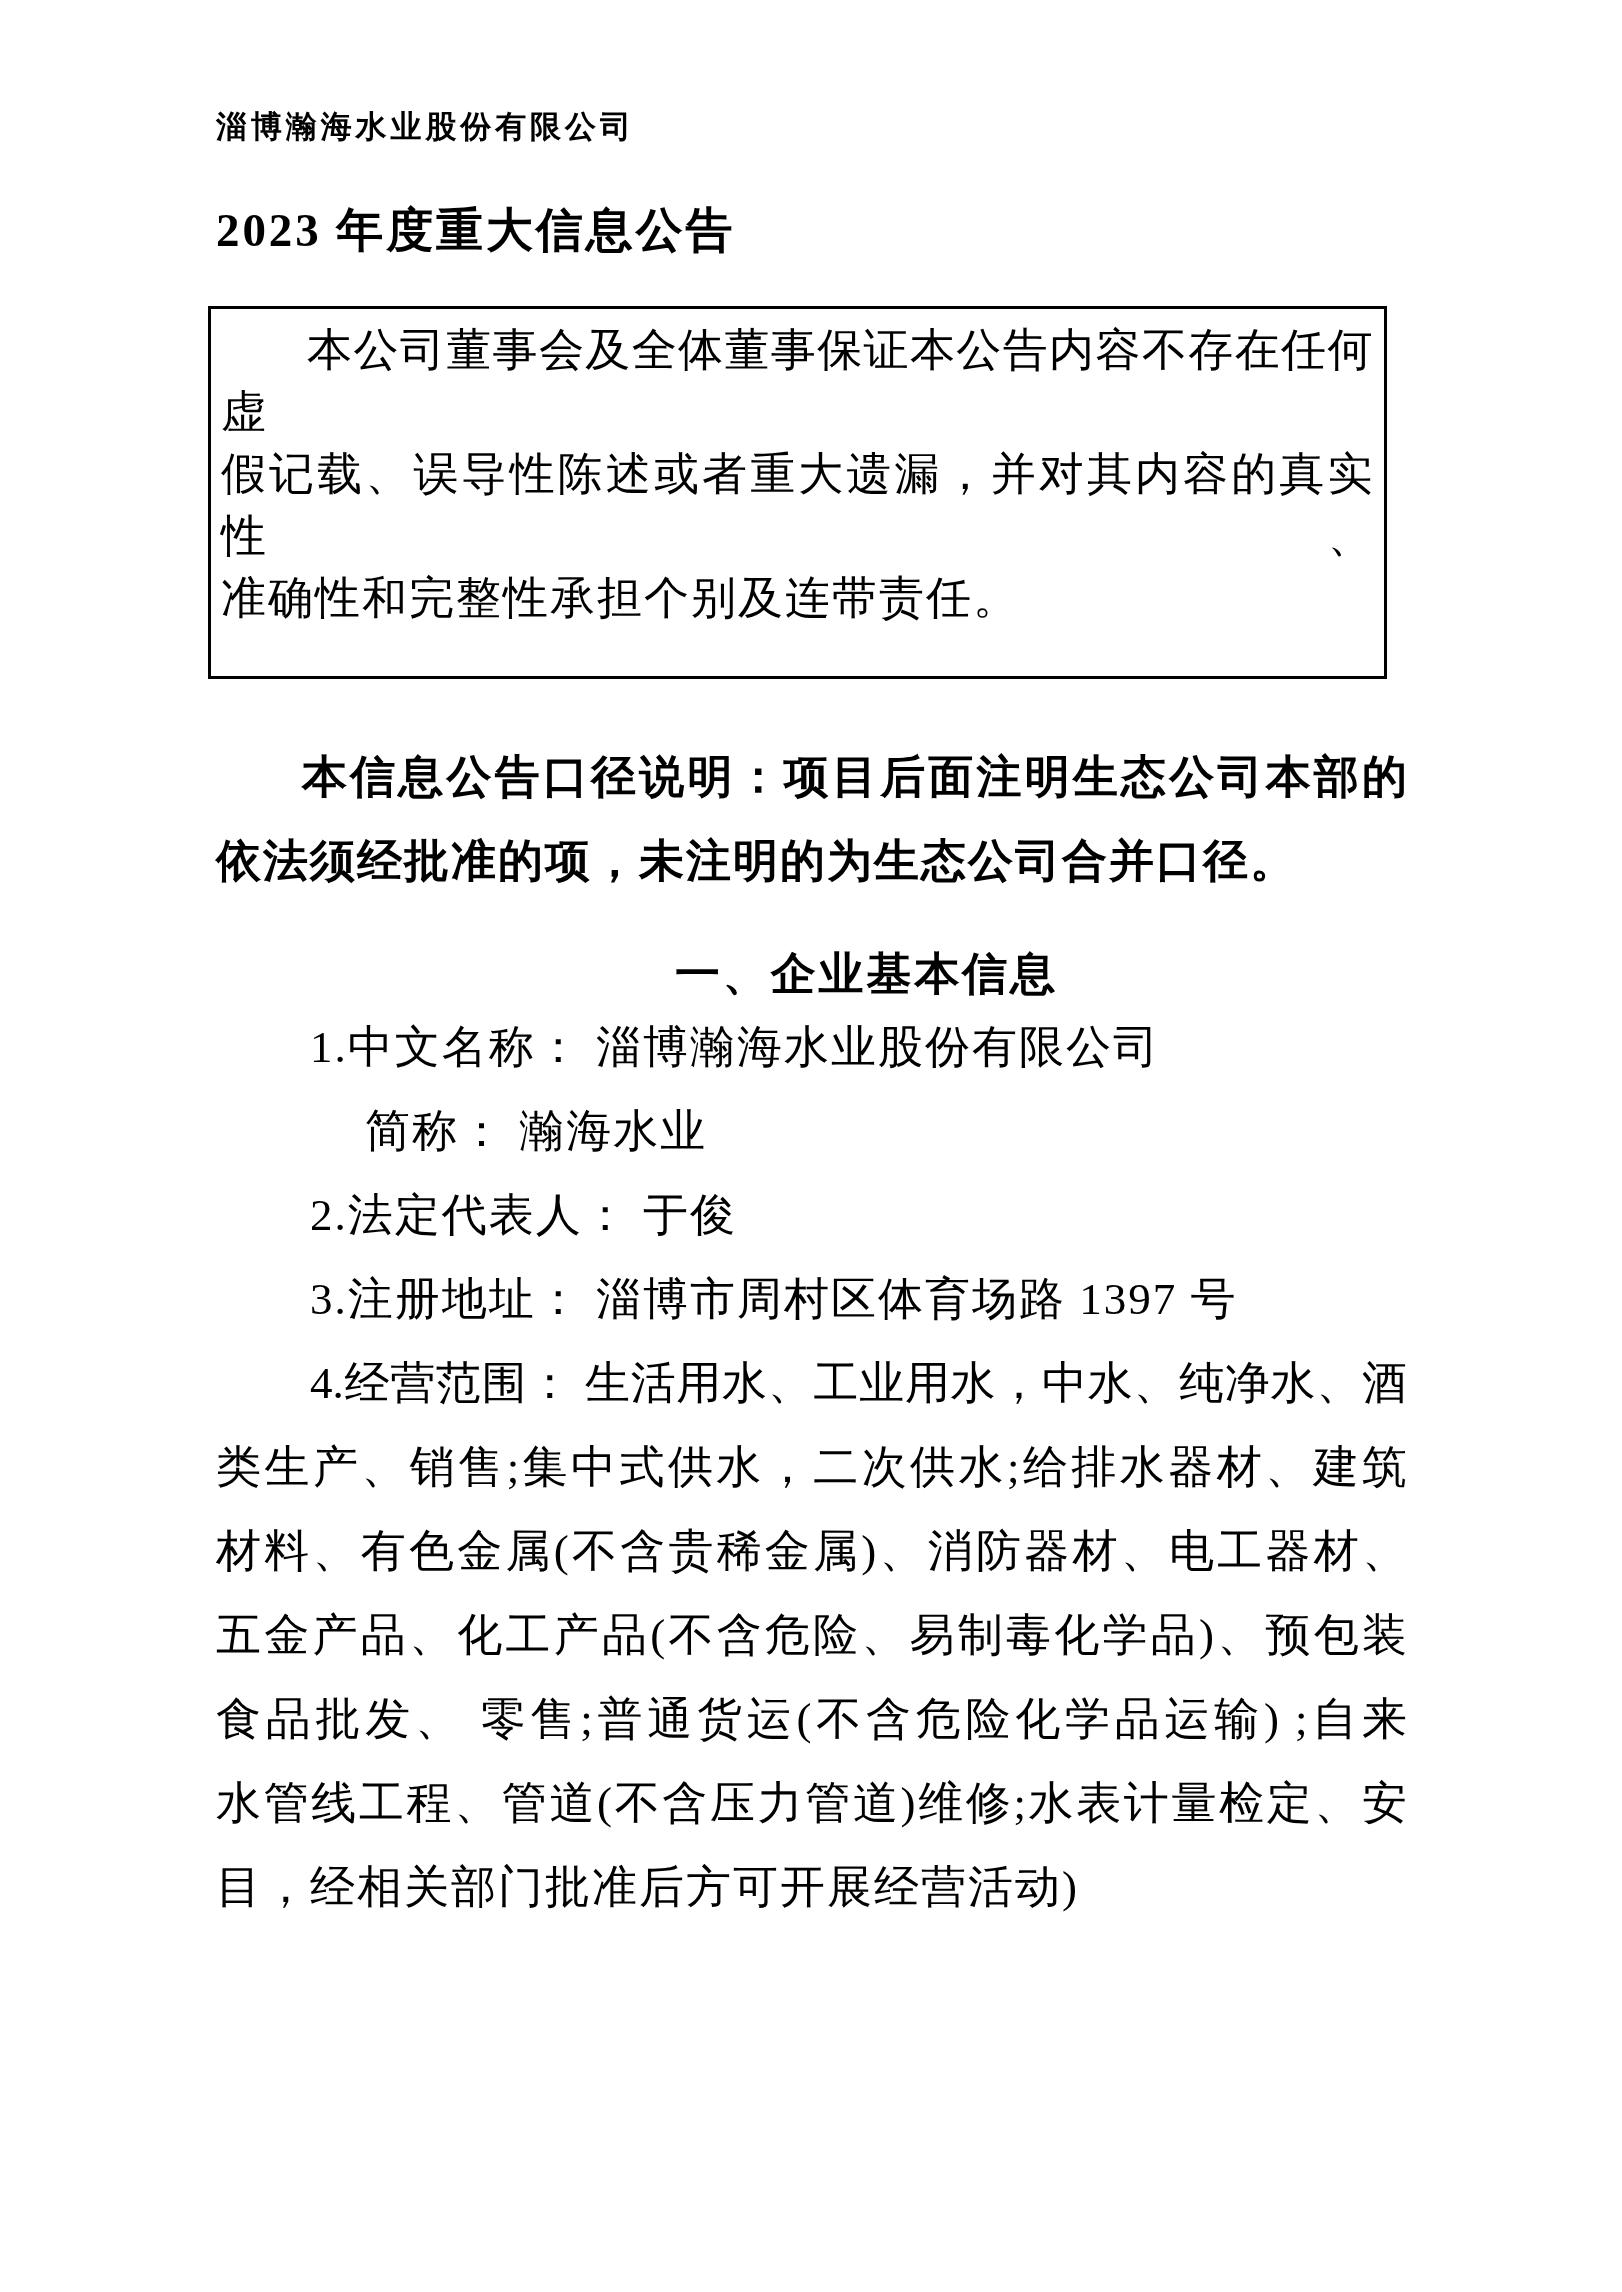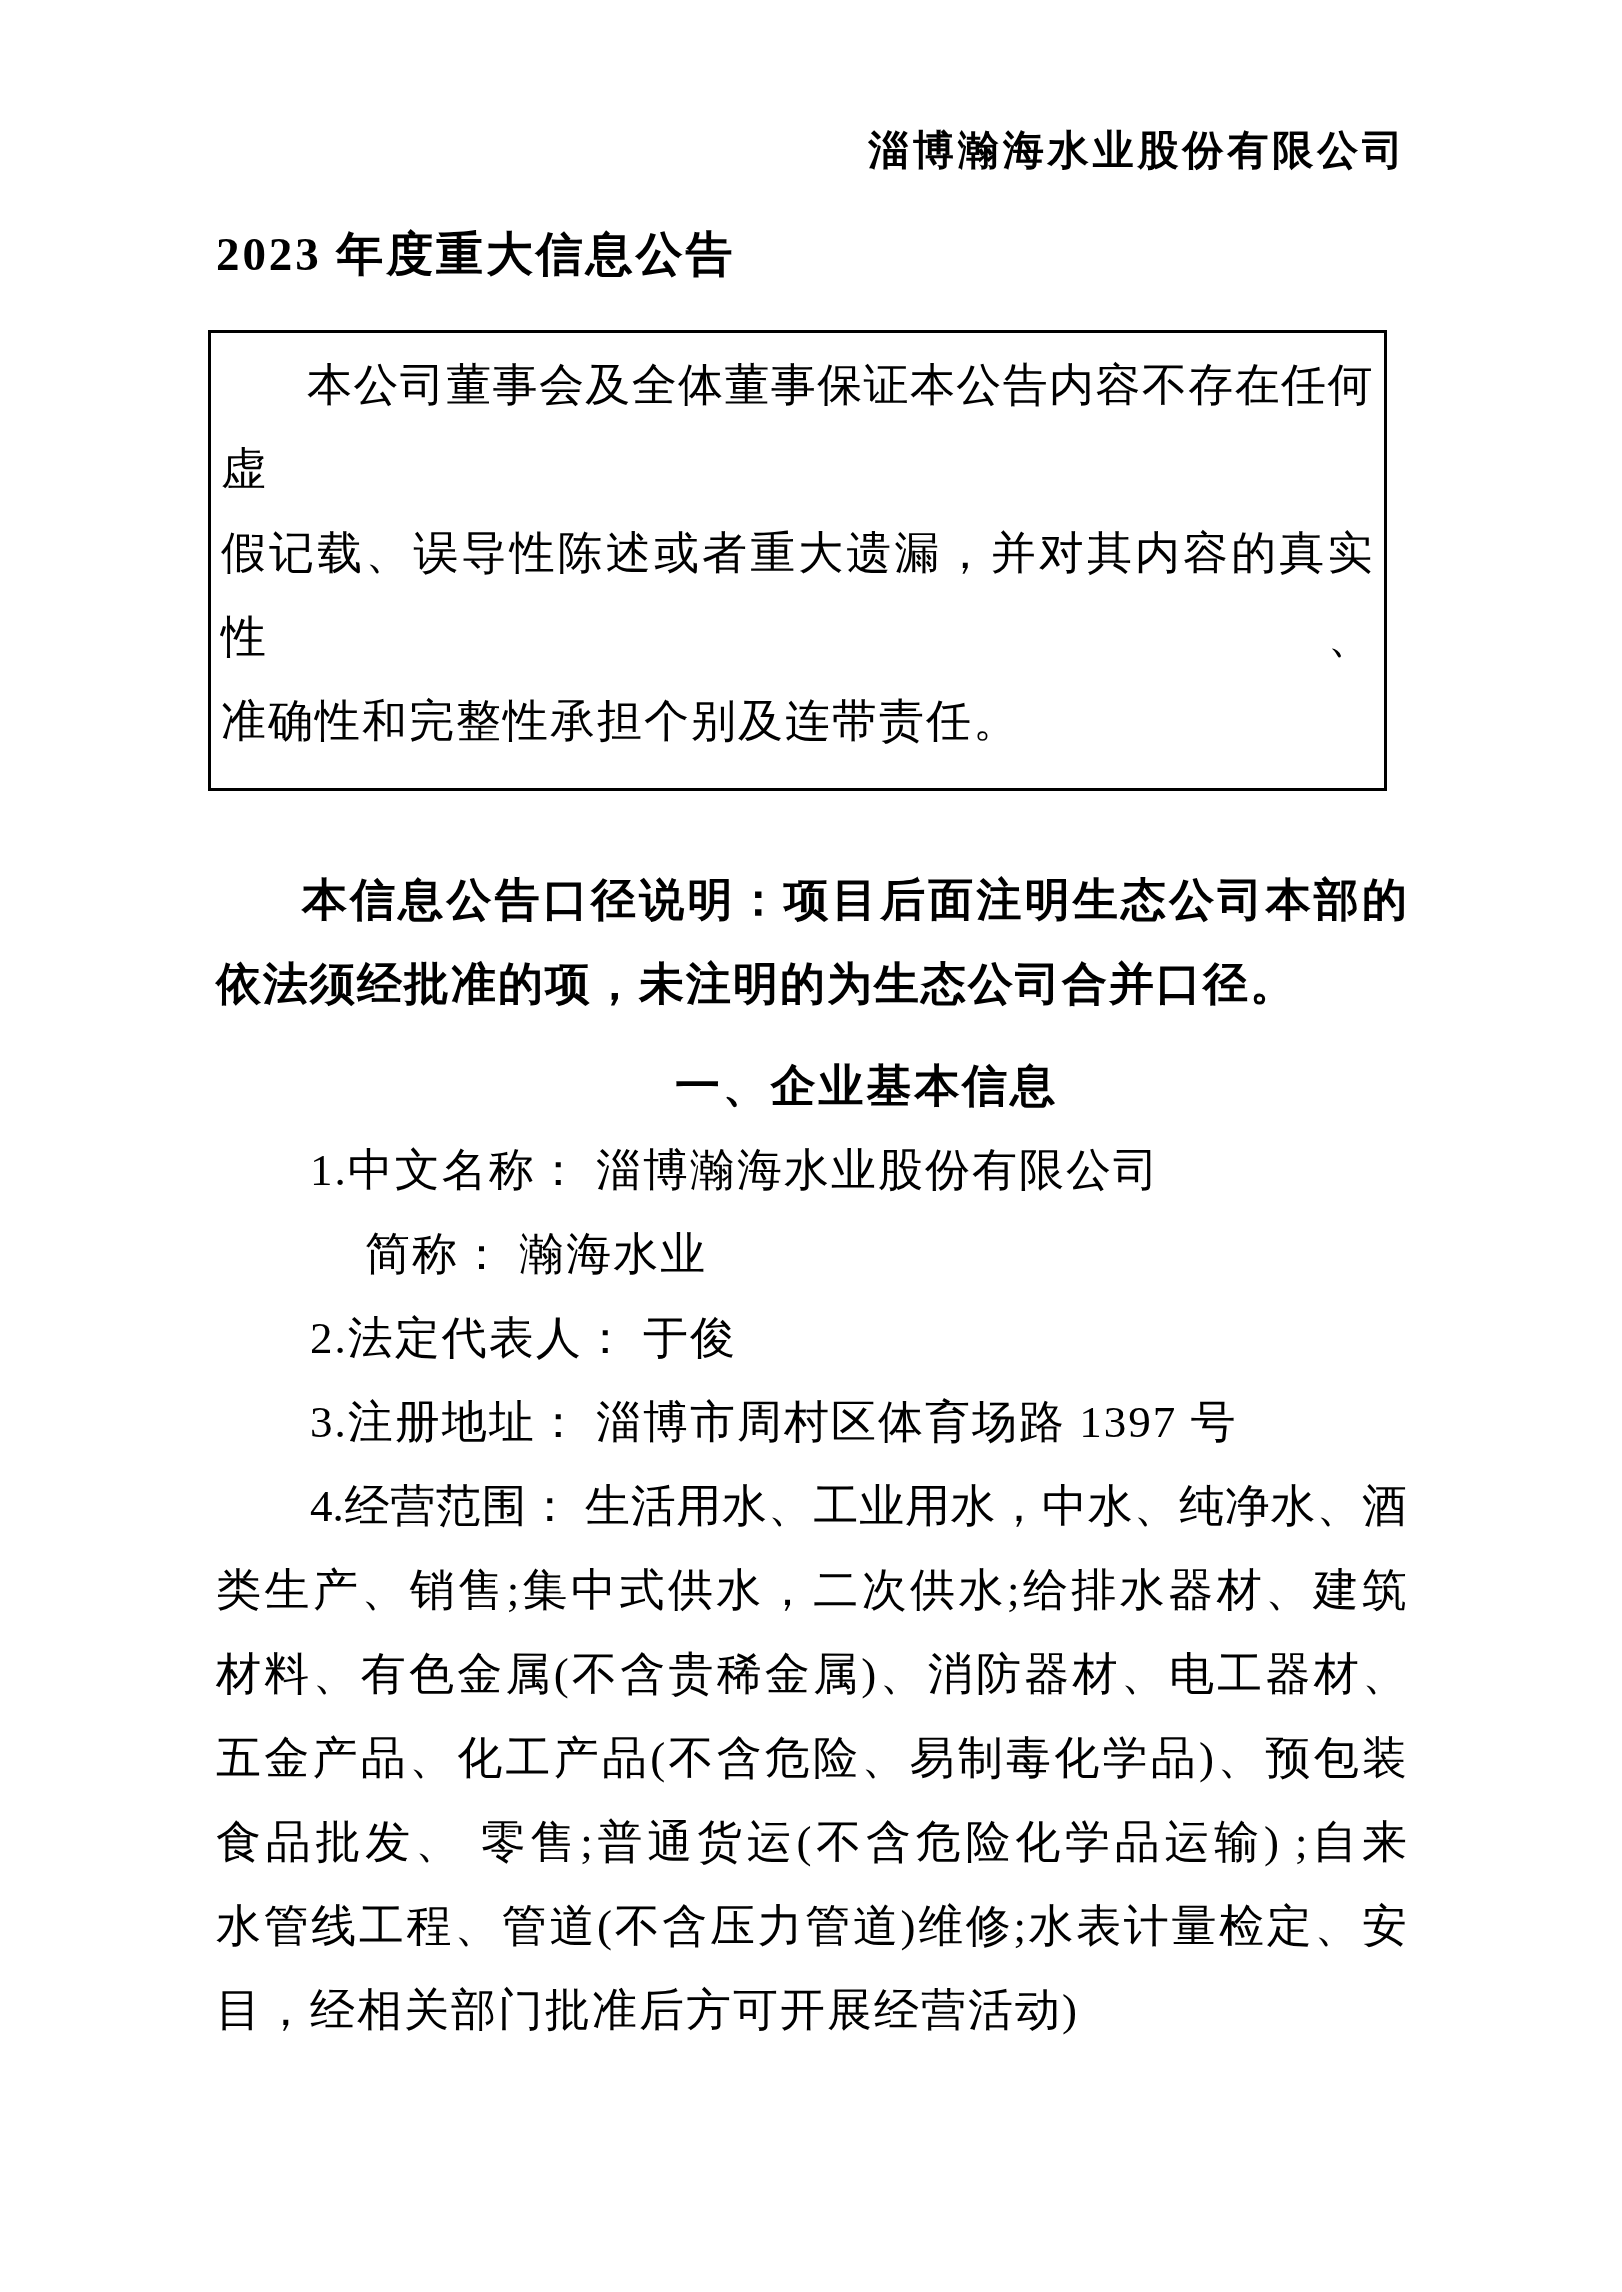--- a/index.html
+++ b/index.html
@@ -16,23 +16,23 @@
     font-family: "Liberation Serif", "DejaVu Serif", serif;
     overflow: hidden;
   }
   .content {
     position: absolute;
     left: 216px;
     top: 0;
     width: 1191px;
   }
   .doc-title {
-    margin-top: 120px;
-    text-align: right;
-    font-size: 41px;
+    margin-top: 96px;
+    text-align: left;
+    font-size: 31px;
     line-height: 61px;
     font-weight: 700;
     letter-spacing: 3.9px;
   }
   .doc-subtitle {
     margin-top: 43px;
     text-align: left;
     font-size: 47px;
     line-height: 61px;
     font-weight: 700;
@@ -41,21 +41,21 @@
   .disclaimer-box {
     box-sizing: border-box;
     margin-top: 45px;
     margin-left: -7.8px;
     width: 1179px;
     border: 3.9px solid #000000;
     padding: 9.8px 11.8px 25.5px 9.8px;
   }
   .line {
     font-size: 45px;
-    line-height: 84px;
+    line-height: 62px;
     letter-spacing: 2px;
     min-height: 84px;
   }
   .line.justify {
     text-align: justify;
     text-align-last: justify;
     letter-spacing: 0;
   }
   .line.bold {
     font-weight: 700;

